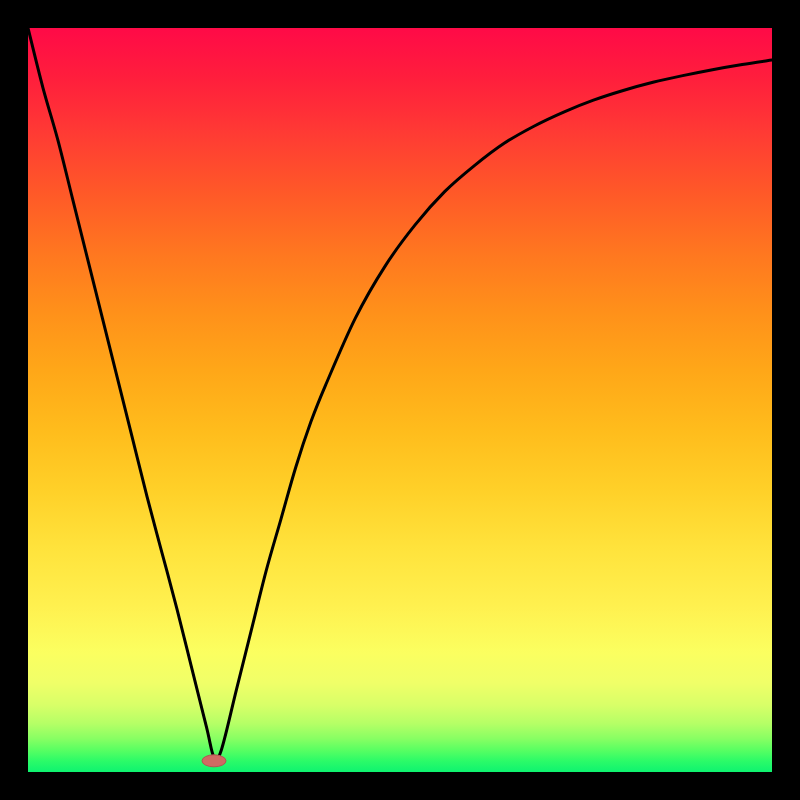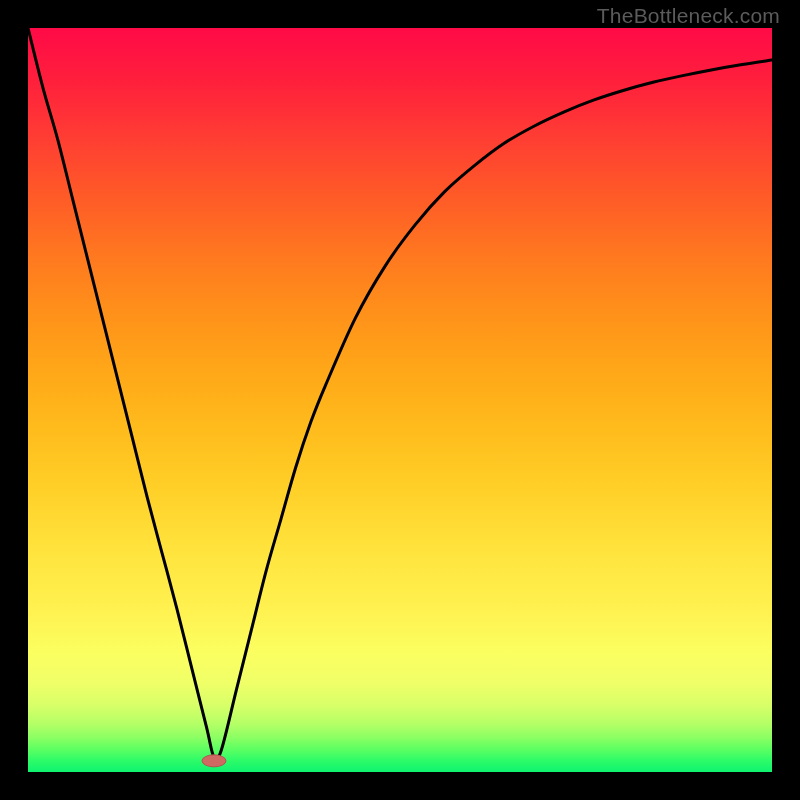--- a/index.html
+++ b/index.html
@@ -67,14 +67,13 @@
 </head>
 <body>
 
 <div class="frame">
   <div class="plot-area">
     <svg id="plot-svg" viewBox="0 0 744 744" preserveAspectRatio="none">
       <path id="curve-path" fill="none" stroke="#000000" stroke-width="3" stroke-linejoin="round" stroke-linecap="round" d="M 0.00 0.00 C 2.48 9.92, 9.92 40.92, 14.88 59.52 C 19.84 78.12, 24.80 93.00, 29.76 111.60 C 34.72 130.20, 39.68 151.28, 44.64 171.12 C 49.60 190.96, 54.56 210.80, 59.52 230.64 C 64.48 250.48, 69.44 270.32, 74.40 290.16 C 79.36 310.00, 84.32 329.84, 89.28 349.68 C 94.24 369.52, 99.20 389.36, 104.16 409.20 C 109.12 429.04, 114.08 449.50, 119.04 468.72 C 124.00 487.94, 128.96 505.92, 133.92 524.52 C 138.88 543.12, 143.84 561.10, 148.80 580.32 C 153.76 599.54, 158.72 620.00, 163.68 639.84 C 168.64 659.68, 174.84 684.48, 178.56 699.36 C 182.28 714.24, 183.52 725.40, 186.00 729.12 C 188.48 732.84, 189.72 732.84, 193.44 721.68 C 197.16 710.52, 203.36 682.00, 208.32 662.16 C 213.28 642.32, 218.24 622.48, 223.20 602.64 C 228.16 582.80, 233.12 561.72, 238.08 543.12 C 243.04 524.52, 248.00 508.40, 252.96 491.04 C 257.92 473.68, 262.88 455.08, 267.84 438.96 C 272.80 422.84, 277.76 407.96, 282.72 394.32 C 287.68 380.68, 290.16 374.48, 297.60 357.12 C 305.04 339.76, 317.44 310.00, 327.36 290.16 C 337.28 270.32, 347.20 253.58, 357.12 238.08 C 367.04 222.58, 376.96 209.56, 386.88 197.16 C 396.80 184.76, 406.72 173.60, 416.64 163.68 C 426.56 153.76, 436.48 145.70, 446.40 137.64 C 456.32 129.58, 466.24 121.89, 476.16 115.32 C 486.08 108.75, 496.00 103.42, 505.92 98.21 C 515.84 93.00, 525.76 88.41, 535.68 84.07 C 545.60 79.73, 555.52 75.76, 565.44 72.17 C 575.36 68.57, 585.28 65.47, 595.20 62.50 C 605.12 59.52, 615.04 56.79, 624.96 54.31 C 634.88 51.83, 644.80 49.72, 654.72 47.62 C 664.64 45.51, 674.56 43.52, 684.48 41.66 C 694.40 39.80, 704.32 38.07, 714.24 36.46 C 724.16 34.84, 739.04 32.74, 744.00 31.99"></path>
       <ellipse id="min-marker" rx="12" ry="6" fill="#cf6a63" stroke="#b25651" stroke-width="1" cx="186.00" cy="732.84"></ellipse>
     </svg>
   </div>
-  <div class="watermark">TheBottleneck.com</div>
 </div>
 
 </body></html>

